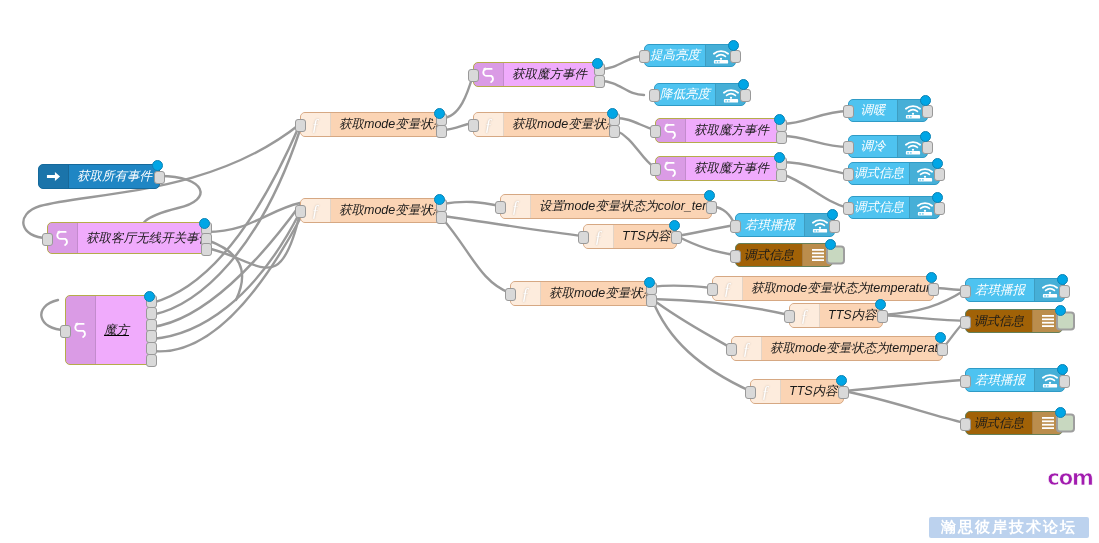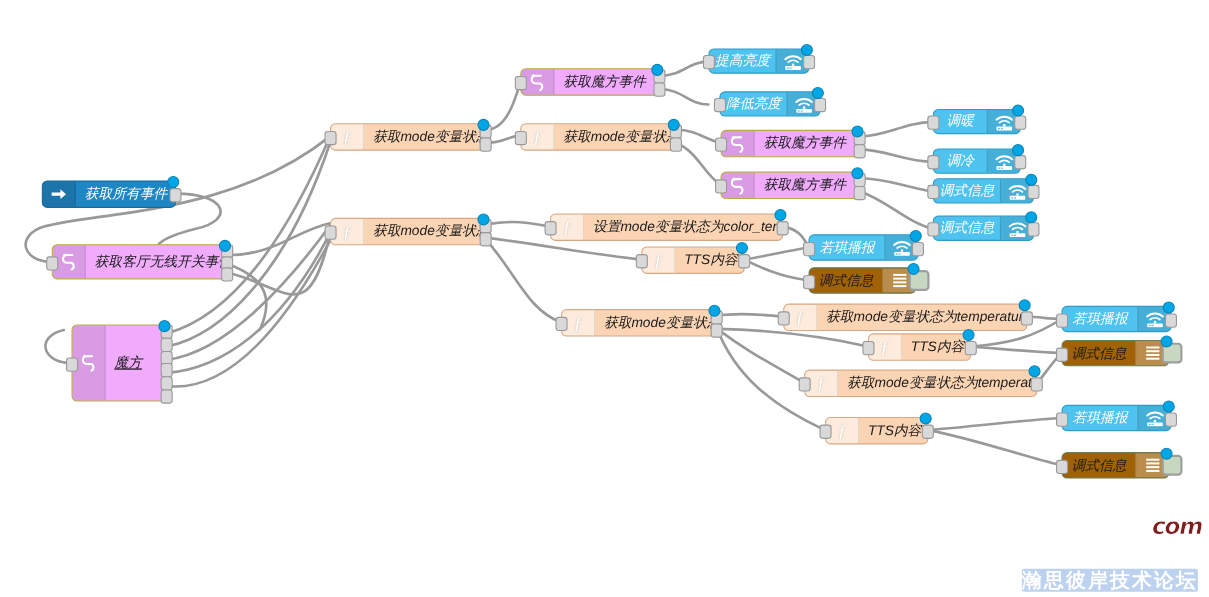--- a/index.html
+++ b/index.html
@@ -150,22 +150,21 @@
     top: 466px;
     width: 172px;
     height: 72px;
   }
   .wm-com {
     position: absolute;
     right: 4px;
     top: 0px;
     font-size: 21px;
     font-weight: bold;
-    font-style: italic;
-    color: #7f1d1d;
+    color: #a21caf;
     letter-spacing: -1px;
     font-family: "DejaVu Sans", sans-serif;
     -webkit-text-stroke: 0.6px #ffffff;
   }
   .wm-main {
     position: absolute;
     left: 0px;
     top: 12px;
     font-size: 34px;
     font-weight: bold;
@@ -178,21 +177,21 @@
   }
   .wm-sub {
     position: absolute;
     left: 4px;
     top: 51px;
     width: 160px;
     height: 21px;
     background: #bcd2ee;
     border-radius: 2px;
     color: #ffffff;
-    font-size: 18px;
+    font-size: 15px;
     font-weight: bold;
     letter-spacing: 2px;
     display: flex;
     align-items: center;
     justify-content: center;
     font-family: "DejaVu Sans", sans-serif;
   }
 </style>
 </head>
 <body>

